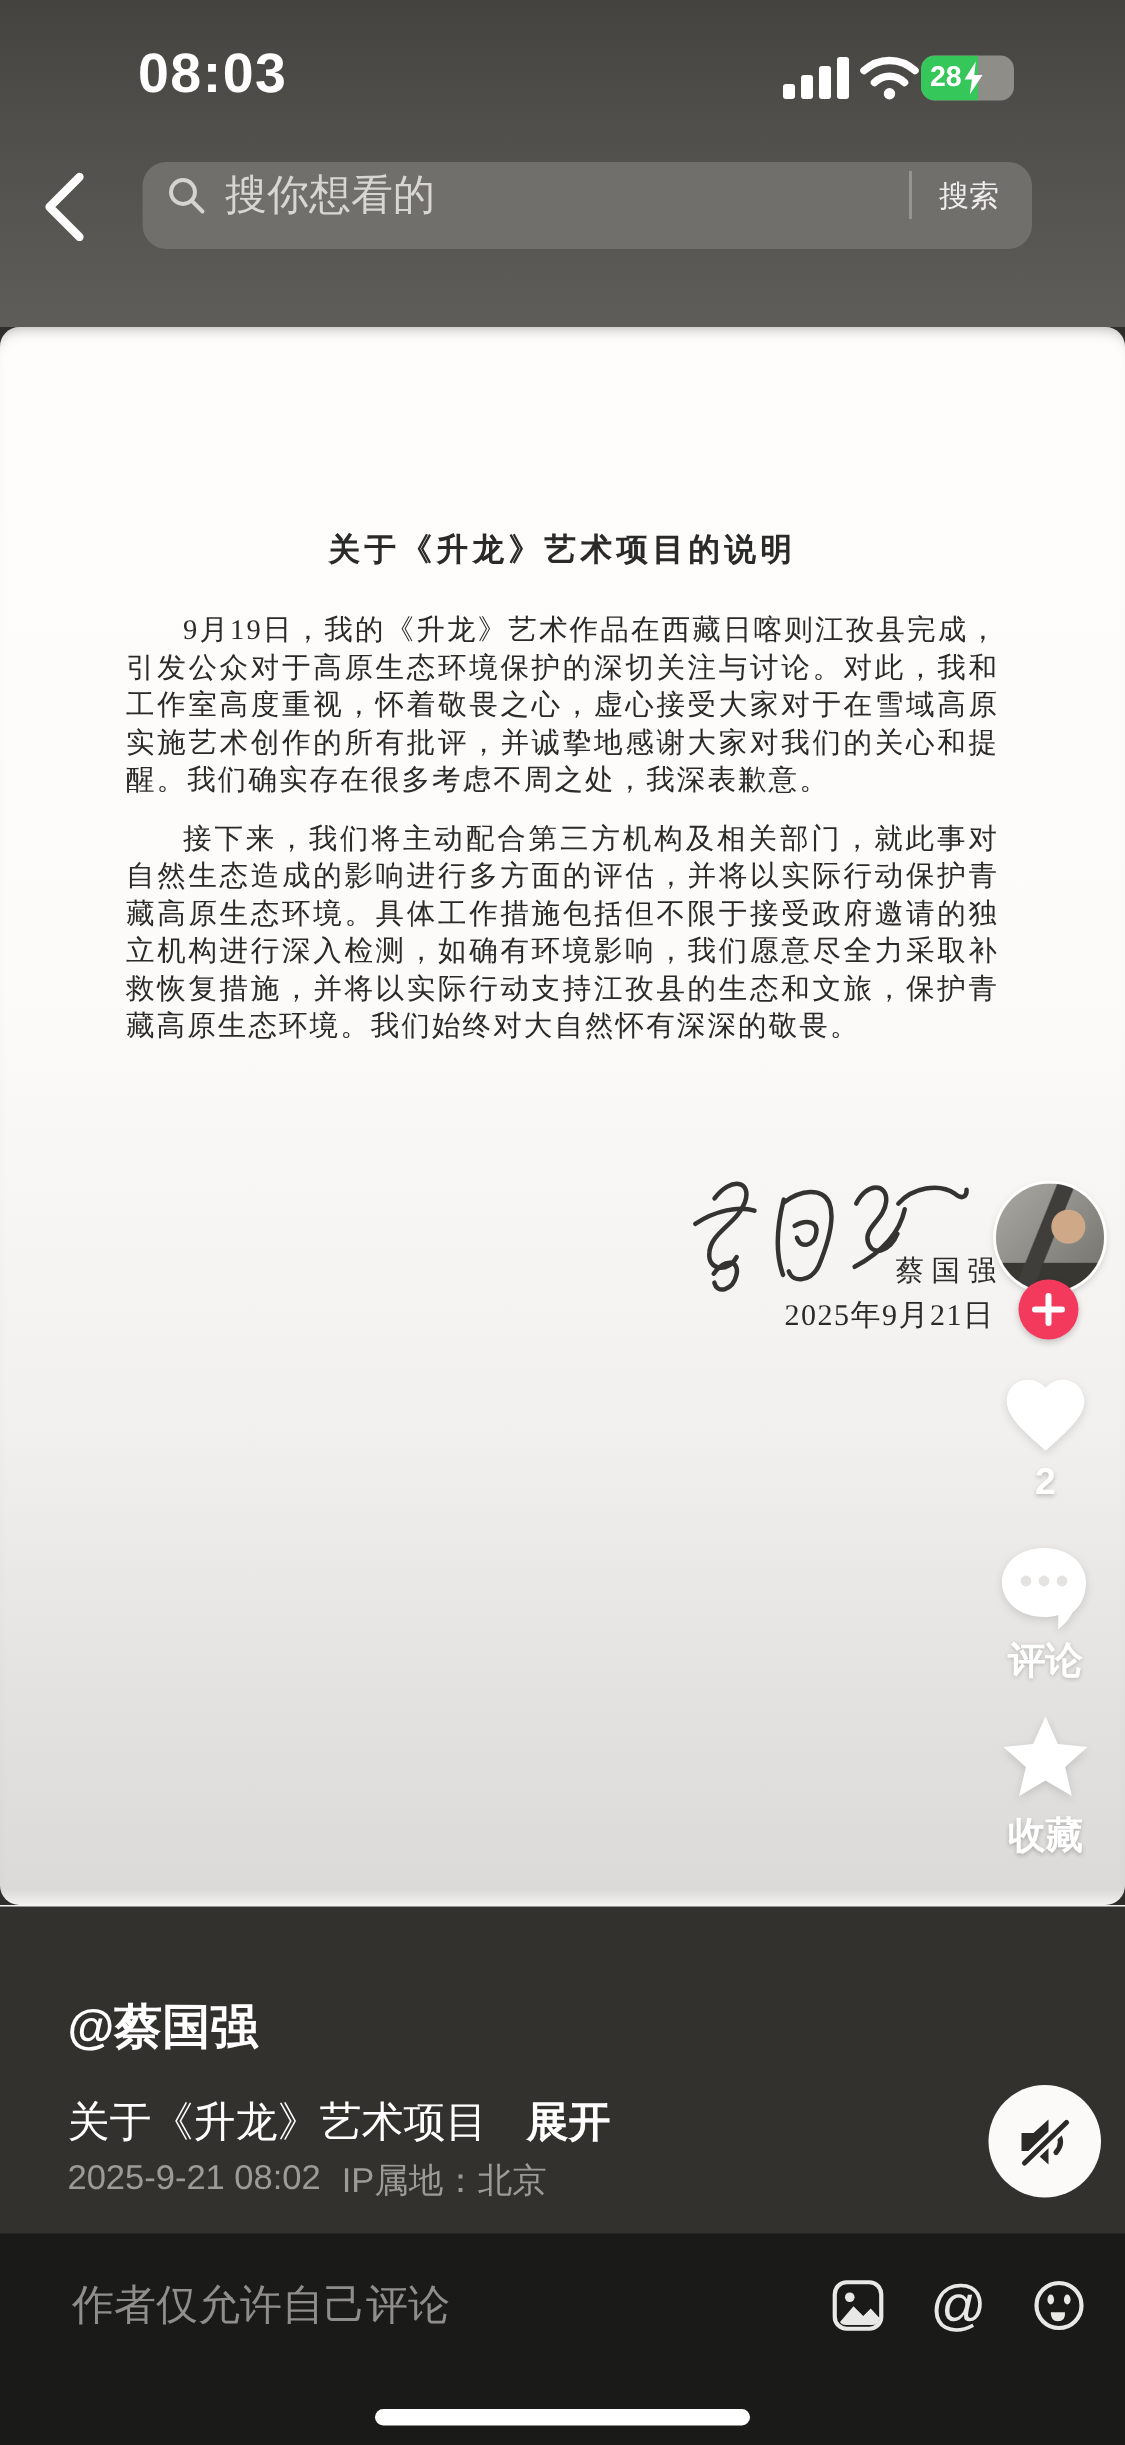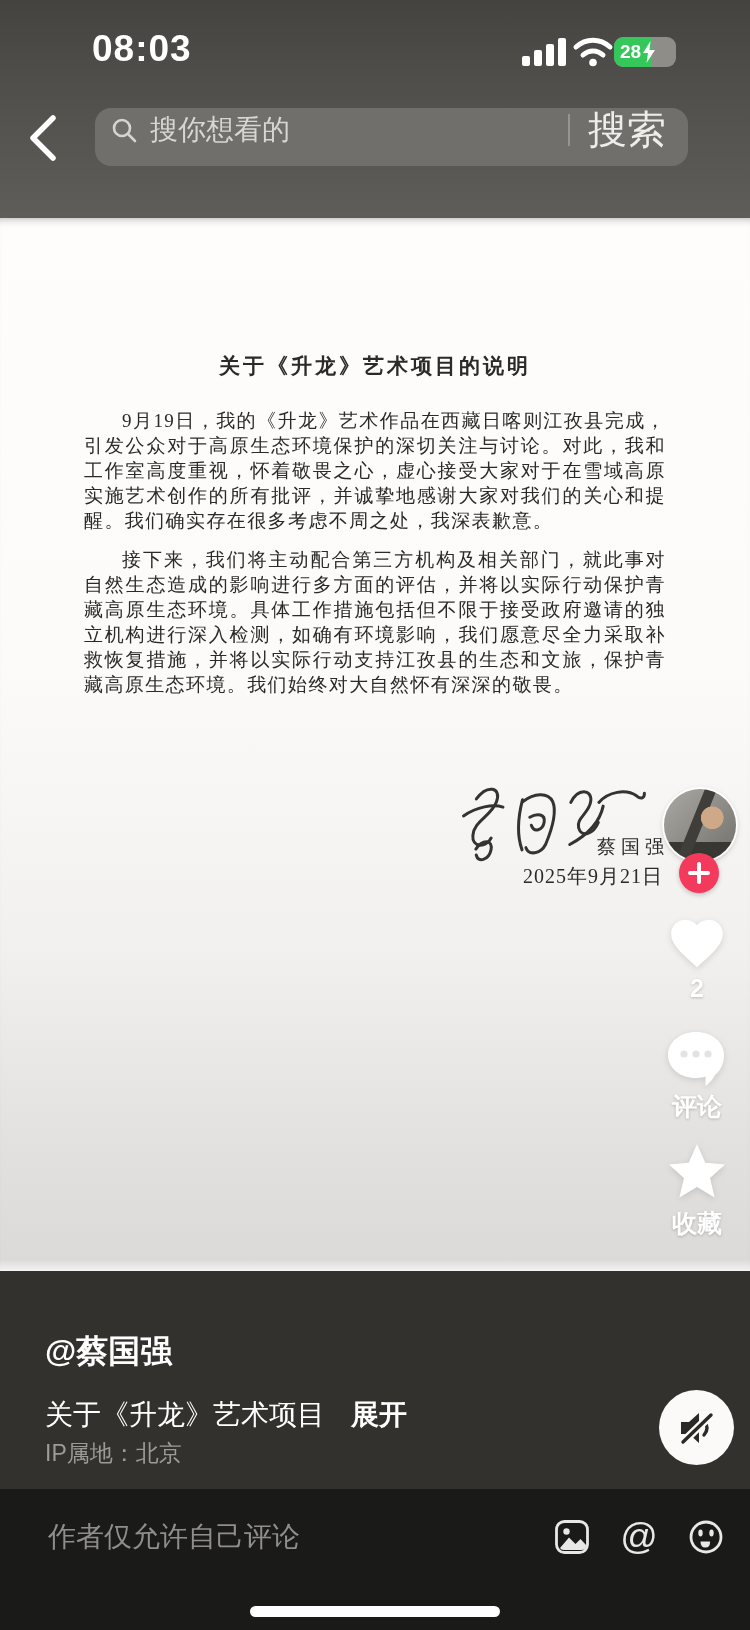--- a/index.html
+++ b/index.html
@@ -19,25 +19,25 @@
   .battery .pct{position:relative;z-index:2;color:#fff;font-size:19px;font-weight:700;padding-left:6px;}
   .battery .bolt{position:relative;z-index:2;margin-left:1px;}
   .battery-nub{width:4px;height:12px;background:#8e8d88;border-radius:0 3px 3px 0;margin-left:-12px;}
   .back{position:absolute;left:20px;top:112px;width:44px;height:52px;display:flex;align-items:center;justify-content:center;cursor:pointer;}
   .search-pill{position:absolute;left:95px;top:108px;width:593px;height:58px;border-radius:16px;
     background:#716f6c;display:flex;align-items:center;padding:0 0 14px 16px;}
   .search-pill input{flex:1;background:transparent;border:none;outline:none;color:#eceae8;
     font-size:28px;font-family:inherit;margin-left:10px;}
   .search-pill input::placeholder{color:#d7d6d3;opacity:1;}
   .pill-divider{width:2px;height:32px;background:#96948f;margin-right:0;}
-  .search-btn{color:#efedeb;font-size:39px;padding:0 22px 0 18px;cursor:pointer;white-space:nowrap;}
+  .search-btn{color:#efedeb;font-size:20px;padding:0 22px 0 18px;cursor:pointer;white-space:nowrap;}
   
   .paper{position:absolute;left:0;top:218px;width:750px;height:1052px;
     background:linear-gradient(180deg,#fefdfc 0%,#fcfbf9 42%,#f1f0ee 70%,#e2e1df 88%,#dbdad8 99%,#f2f1ef 100%);
-    box-shadow:inset 0 8px 10px -8px rgba(0,0,0,.35);}
+    box-shadow:inset 0 8px 10px -8px rgba(0,0,0,.35);border-radius:13px;}
   .doc{position:absolute;left:84px;top:134px;width:582px;color:#2a2a28;
     font-family:"Liberation Serif","DejaVu Serif",serif;}
   .doc-title{text-align:center;font-size:21px;font-weight:700;letter-spacing:3px;margin-bottom:28px;}
   .doc p{margin:0 0 14px 0;font-size:19px;line-height:25px;letter-spacing:1.4px;text-indent:2em;text-align:justify;}
   .sig-script{position:absolute;left:448px;top:556px;width:200px;height:92px;}
   .sig-name{position:absolute;left:578px;top:616px;width:110px;text-align:center;
     font-family:"Liberation Serif","DejaVu Serif",serif;font-size:19px;letter-spacing:5px;color:#2a2a28;}
   .sig-date{position:absolute;left:518px;top:645px;width:150px;text-align:center;
     font-family:"Liberation Serif","DejaVu Serif",serif;font-size:20px;color:#2a2a28;letter-spacing:1px;}
   
@@ -182,20 +182,21 @@
   </div>
   <div class="rail-label on-dark" style="top:1338px;">分享</div>
 
   <div class="info"></div>
   <div class="username">@蔡国强</div>
   <div class="post-title-row">
     <span>关于《升龙》艺术项目</span>
     <span class="expand">展开</span>
   </div>
   <div class="meta-row">
+    <span>2025-9-21 08:02</span>
     <span>IP属地：北京</span>
   </div>
 
   <div class="mute-btn">
     <svg width="42" height="40" viewBox="0 0 42 40">
       <polygon points="5,14 13,14 23,5 23,35 13,26 5,26" fill="#2b2a27"></polygon>
       <path d="M28 13 q6 7 0 14" stroke="#2b2a27" stroke-width="3.4" fill="none" stroke-linecap="round"></path>
       <line x1="7" y1="34" x2="35" y2="7" stroke="#fbfaf8" stroke-width="8" stroke-linecap="round"></line>
       <line x1="7" y1="34" x2="35" y2="7" stroke="#2b2a27" stroke-width="3.4" stroke-linecap="round"></line>
     </svg>

